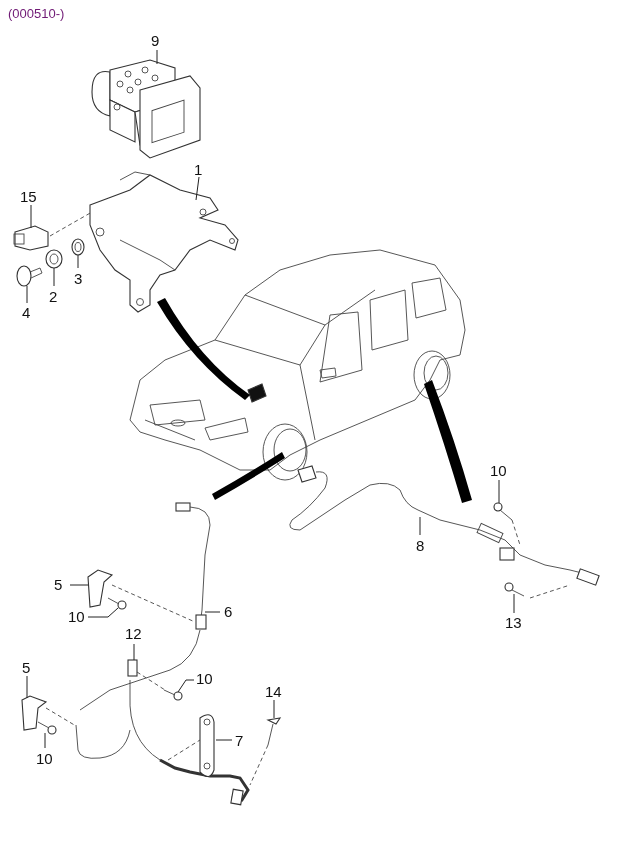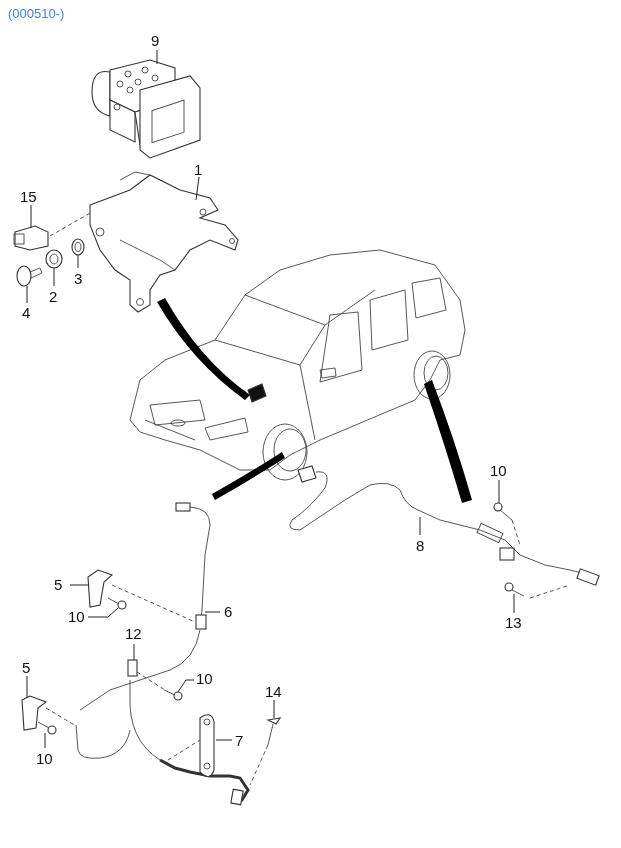--- a/index.html
+++ b/index.html
@@ -1,17 +1,17 @@
 <!DOCTYPE html>
 <html><head>
 <meta charset="utf-8">
 <style>
   html,body{margin:0;padding:0;background:#fff;}
   body{width:621px;height:848px;position:relative;overflow:hidden;font-family:"Liberation Sans",sans-serif;}
-  .code{position:absolute;left:8px;top:6px;font-size:13px;color:#3b82f6;}
+  .code{position:absolute;left:8px;top:6px;font-size:13px;color:#701a75;}
   svg{position:absolute;left:0;top:0;}
   .lbl{font-family:"Liberation Sans",sans-serif;font-size:15px;fill:#111;}
   .ln{stroke:#222;stroke-width:1;fill:none;}
   .part{stroke:#333;stroke-width:1.1;fill:#fff;}
   .thin{stroke:#444;stroke-width:0.9;fill:none;}
   .dash{stroke:#444;stroke-width:0.9;fill:none;stroke-dasharray:4 3;}
   .arrow{fill:#000;}
 </style>
 </head>
 <body>

